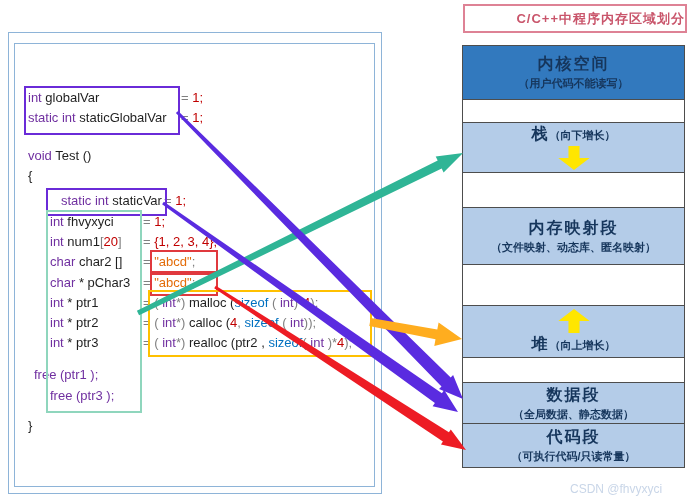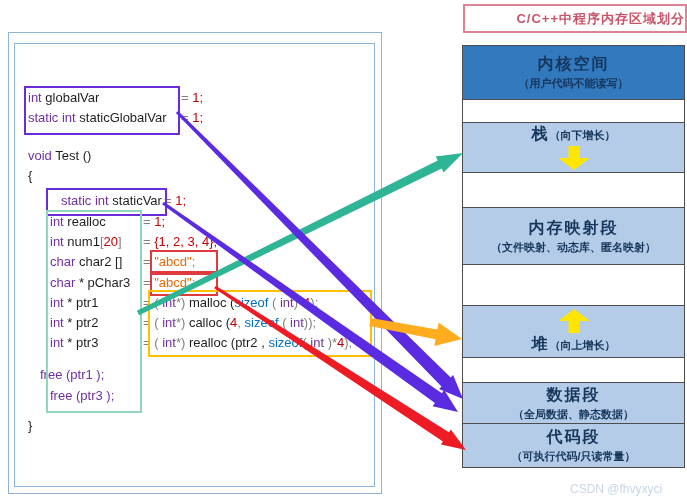--- a/index.html
+++ b/index.html
@@ -48,35 +48,35 @@
 
   <div id="code-layer">
       <div class="code-line" style="left: 28px; top: 88px;"><span class="tk-kw">int </span><span class="tk-id">globalVar</span></div>
       <div class="code-line" style="left: 181px; top: 88px;"><span class="tk-op">= </span><span class="tk-num">1;</span></div>
       <div class="code-line" style="left: 28px; top: 108px;"><span class="tk-kw">static int </span><span class="tk-id">staticGlobalVar</span></div>
       <div class="code-line" style="left: 181px; top: 108px;"><span class="tk-op">= </span><span class="tk-num">1;</span></div>
       <div class="code-line" style="left: 28px; top: 146px;"><span class="tk-kw">void </span><span class="tk-id">Test ()</span></div>
       <div class="code-line" style="left: 28px; top: 166px;"><span class="tk-id">{</span></div>
       <div class="code-line" style="left: 50px; top: 191px; margin-left: 11px;"><span class="tk-kw">static int </span><span class="tk-id">staticVar</span></div>
       <div class="code-line" style="left: 164px; top: 191px;"><span class="tk-op">= </span><span class="tk-num">1;</span></div>
-      <div class="code-line" style="left: 50px; top: 212px;"><span class="tk-kw">int </span><span class="tk-id">realloc</span></div>
+      <div class="code-line" style="left: 50px; top: 212px;"><span class="tk-kw">int </span><span class="tk-id">fhvyxyci</span></div>
       <div class="code-line" style="left: 143px; top: 212px;"><span class="tk-op">= </span><span class="tk-num">1;</span></div>
       <div class="code-line" style="left: 50px; top: 232px;"><span class="tk-kw">int </span><span class="tk-id">num1</span><span class="tk-op">[</span><span class="tk-num">20</span><span class="tk-op">]</span></div>
       <div class="code-line" style="left: 143px; top: 232px;"><span class="tk-op">= </span><span class="tk-num">{1, 2, 3, 4};</span></div>
       <div class="code-line" style="left: 50px; top: 252px;"><span class="tk-kw">char </span><span class="tk-id">char2 []</span></div>
       <div class="code-line" style="left: 143px; top: 252px;"><span class="tk-op">= </span><span class="tk-str">"abcd"</span><span class="tk-op">;</span></div>
       <div class="code-line" style="left: 50px; top: 273px;"><span class="tk-kw">char </span><span class="tk-id">* pChar3</span></div>
       <div class="code-line" style="left: 143px; top: 273px;"><span class="tk-op">= </span><span class="tk-str">"abcd"</span><span class="tk-op">;</span></div>
       <div class="code-line" style="left: 50px; top: 293px;"><span class="tk-kw">int </span><span class="tk-id">* ptr1</span></div>
       <div class="code-line" style="left: 143px; top: 293px;"><span class="tk-op">= ( </span><span class="tk-kw">int</span><span class="tk-op">*) </span><span class="tk-id">malloc (</span><span class="tk-szf">sizeof</span><span class="tk-op"> ( </span><span class="tk-kw">int</span><span class="tk-op">)*</span><span class="tk-num">4</span><span class="tk-op">);</span></div>
       <div class="code-line" style="left: 50px; top: 313px;"><span class="tk-kw">int </span><span class="tk-id">* ptr2</span></div>
       <div class="code-line" style="left: 143px; top: 313px;"><span class="tk-op">= ( </span><span class="tk-kw">int</span><span class="tk-op">*) </span><span class="tk-id">calloc (</span><span class="tk-num">4</span><span class="tk-op">, </span><span class="tk-szf">sizeof</span><span class="tk-op"> ( </span><span class="tk-kw">int</span><span class="tk-op">));</span></div>
       <div class="code-line" style="left: 50px; top: 333px;"><span class="tk-kw">int </span><span class="tk-id">* ptr3</span></div>
       <div class="code-line" style="left: 143px; top: 333px;"><span class="tk-op">= ( </span><span class="tk-kw">int</span><span class="tk-op">*) </span><span class="tk-id">realloc (</span><span class="tk-id">ptr2 , </span><span class="tk-szf">sizeof</span><span class="tk-op">( </span><span class="tk-kw">int</span><span class="tk-op"> )*</span><span class="tk-num">4</span><span class="tk-op">);</span></div>
-      <div class="code-line" style="left: 40px; top: 365px;"><span class="tk-kw">free (ptr1 );</span></div>
+      <div class="code-line" style="left: 34px; top: 365px;"><span class="tk-kw">free (ptr1 );</span></div>
       <div class="code-line" style="left: 50px; top: 386px;"><span class="tk-kw">free (ptr3 );</span></div>
       <div class="code-line" style="left: 28px; top: 416px;"><span class="tk-id">}</span></div>
       <div class="code-box" style="left: 24px; top: 86px; width: 152px; height: 45px; border: 2px solid rgb(106, 43, 216);"></div>
       <div class="code-box" style="left: 46px; top: 188px; width: 117px; height: 24px; border: 2px solid rgb(106, 43, 216);"></div>
       <div class="code-box" style="left: 46px; top: 210px; width: 92px; height: 199px; border: 2px solid rgb(143, 214, 189);"></div>
       <div class="code-box" style="left: 150px; top: 250px; width: 64px; height: 21px; border: 2px solid rgb(224, 57, 62);"></div>
       <div class="code-box" style="left: 150px; top: 271px; width: 64px; height: 21px; border: 2px solid rgb(224, 57, 62);"></div>
       <div class="code-box" style="left: 148px; top: 290px; width: 220px; height: 63px; border: 2px solid rgb(255, 192, 0);"></div>
     </div>
 

